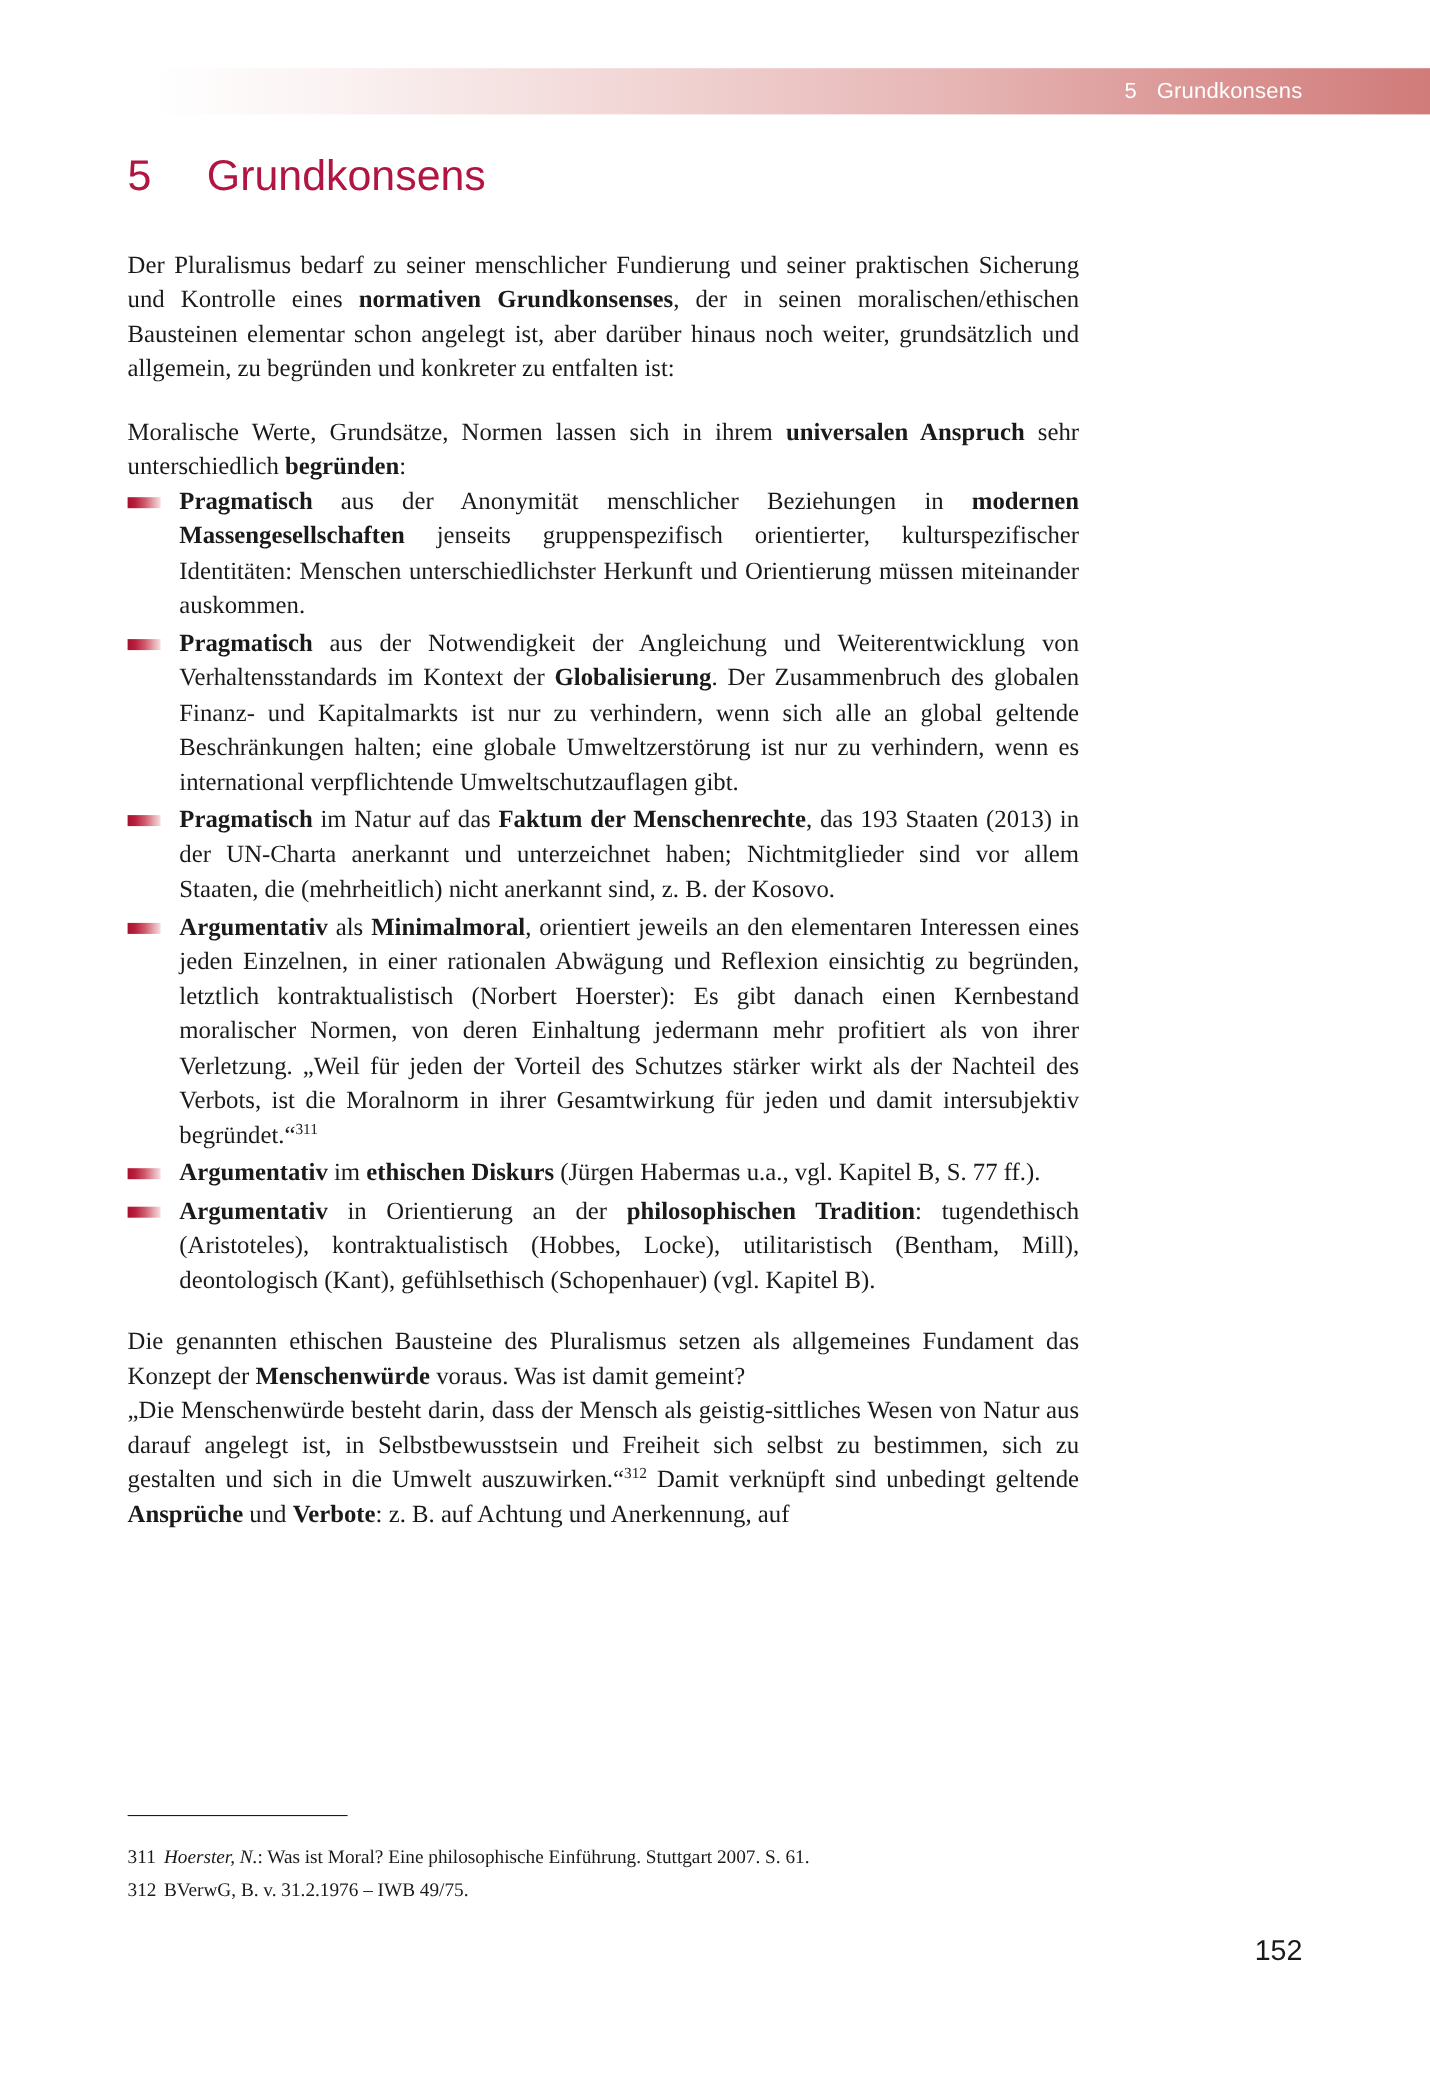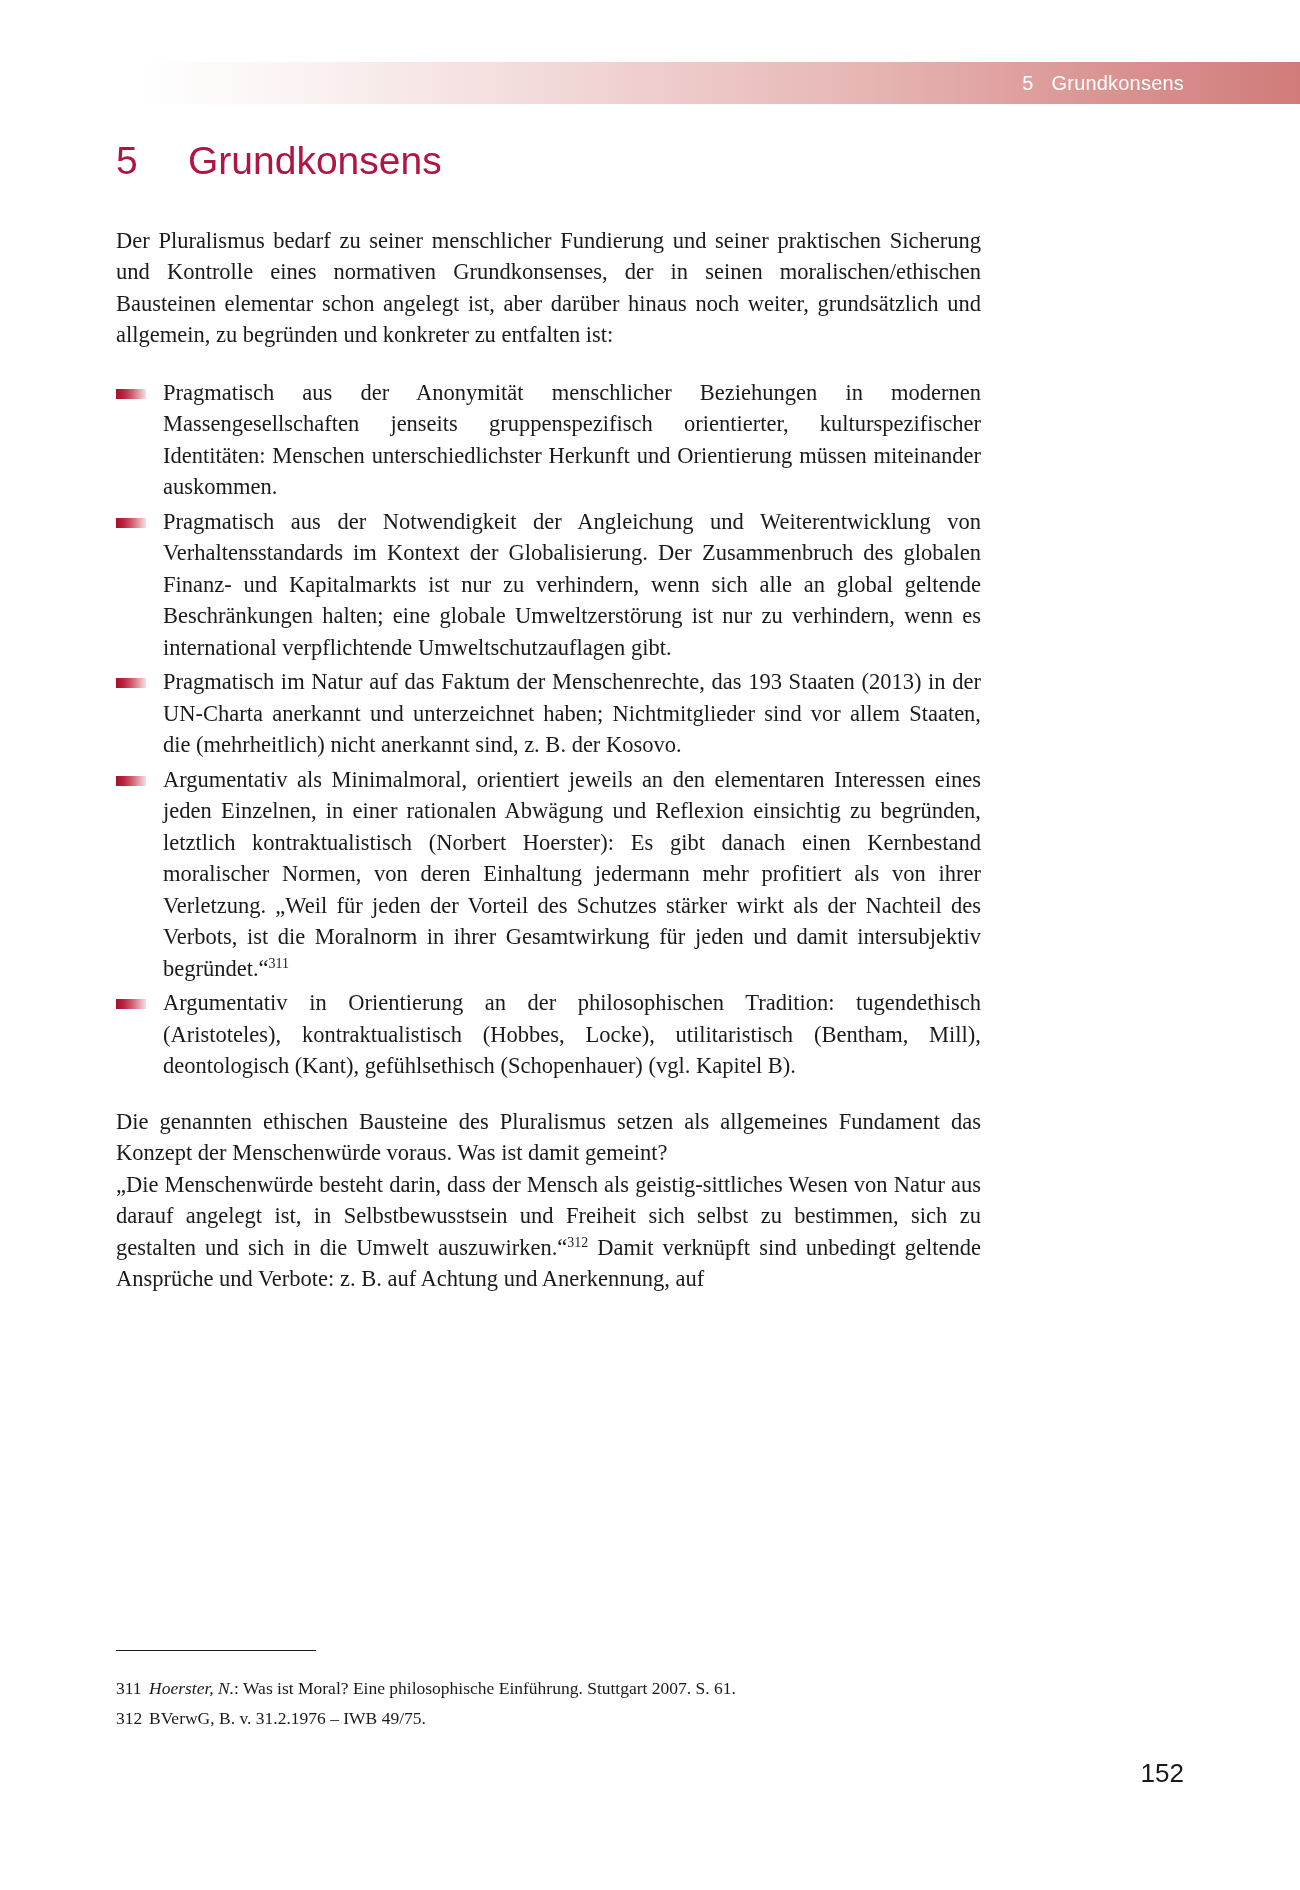--- a/index.html
+++ b/index.html
@@ -69,21 +69,21 @@
   p.para {
     margin: 0 0 26px 0;
     font-size: 22.5px;
     line-height: 31.5px;
     text-align: justify;
     text-justify: inter-word;
     hyphens: manual;
   }
   p.para.nogap { margin-bottom: 0; }
 
-  b, strong { font-weight: normal; }
+  b, strong { font-weight: bold; }
 
   sup {
     font-size: 0.62em;
     vertical-align: super;
     line-height: 0;
   }
 
   
   ul.redlist {
     list-style: none;
@@ -159,40 +159,44 @@
 
 <div class="page-body">
 
   <h1 class="chapter-title">
     <span class="num">5</span>
     <span>Grundkonsens</span>
   </h1>
 
   <p class="para"><span>Der Pluralismus bedarf zu seiner menschlicher Fundierung und seiner praktischen Sicherung und Kontrolle eines </span><b>normativen Grundkonsenses</b><span>, der in seinen moralischen/ethischen Bausteinen elementar schon angelegt ist, aber darüber hinaus noch weiter, grundsätzlich und allgemein, zu begründen und konkreter zu entfalten ist:</span></p>
 
+  <p class="para nogap"><span>Moralische Werte, Grundsätze, Normen lassen sich in ihrem </span><b>universalen Anspruch</b><span> sehr unterschiedlich </span><b>begründen</b><span>:</span></p>
 
   <ul class="redlist">
 
     <li>
       <span class="bullet"></span><b>Pragmatisch</b><span> aus der Anonymität menschlicher Beziehungen in </span><b>modernen Massengesellschaften</b><span> jenseits gruppenspezifisch orientierter, kulturspezifischer Identitäten: Menschen unterschiedlichster Herkunft und Orientierung müssen miteinander auskommen.</span>
     </li>
 
     <li>
       <span class="bullet"></span><b>Pragmatisch</b><span> aus der Notwendigkeit der Angleichung und Weiterentwicklung von Verhaltensstandards im Kontext der </span><b>Globalisierung</b><span>. Der Zusammenbruch des globalen Finanz- und Kapitalmarkts ist nur zu verhindern, wenn sich alle an global geltende Beschränkungen halten; eine globale Umweltzerstörung ist nur zu verhindern, wenn es international verpflichtende Umweltschutzauflagen gibt.</span>
     </li>
 
     <li>
       <span class="bullet"></span><b>Pragmatisch</b><span> im Natur auf das </span><b>Faktum der Menschenrechte</b><span>, das 193 Staaten (2013) in der UN-Charta anerkannt und unterzeichnet haben; Nichtmitglieder sind vor allem Staaten, die (mehrheitlich) nicht anerkannt sind, z. B. der Kosovo.</span>
     </li>
 
 
     <li>
       <span class="bullet"></span><b>Argumentativ</b><span> als </span><b>Minimalmoral</b><span>, orientiert jeweils an den elementaren Interessen eines jeden Einzelnen, in einer rationalen Abwägung und Reflexion einsichtig zu begründen, letztlich kontraktualistisch (Norbert Hoerster): Es gibt danach einen Kernbestand moralischer Normen, von deren Einhaltung jedermann mehr profitiert als von ihrer Verletzung. „Weil für jeden der Vorteil des Schutzes stärker wirkt als der Nachteil des Verbots, ist die Moralnorm in ihrer Gesamtwirkung für jeden und damit intersubjektiv begründet.“</span><sup>311</sup>
     </li>
 
+    <li>
+      <span class="bullet"></span><b>Argumentativ</b><span> im </span><b>ethischen Diskurs</b><span> (Jürgen Habermas u.a., vgl. Kapitel B, S. 77 ff.).</span>
+    </li>
 
     <li>
       <span class="bullet"></span><b>Argumentativ</b><span> in Orientierung an der </span><b>philosophischen Tradition</b><span>: tugendethisch (Aristoteles), kontraktualistisch (Hobbes, Locke), utilitaristisch (Bentham, Mill), deontologisch (Kant), gefühlsethisch (Schopenhauer) (vgl. Kapitel B).</span>
     </li>
 
   </ul>
 
   <p class="para nogap"><span>Die genannten ethischen Bausteine des Pluralismus setzen als allgemeines Fundament das Konzept der </span><b>Menschenwürde</b><span> voraus. Was ist damit gemeint?</span></p>
 
   <p class="para"><span>„Die Menschenwürde besteht darin, dass der Mensch als geistig-sittliches Wesen von Natur aus darauf angelegt ist, in Selbstbewusstsein und Freiheit sich selbst zu bestimmen, sich zu gestalten und sich in die Umwelt auszuwirken.“</span><sup>312</sup><span> Damit verknüpft sind unbedingt geltende </span><b>Ansprüche</b><span> und </span><b>Verbote</b><span>: z. B. auf Achtung und Anerkennung, auf</span></p>

